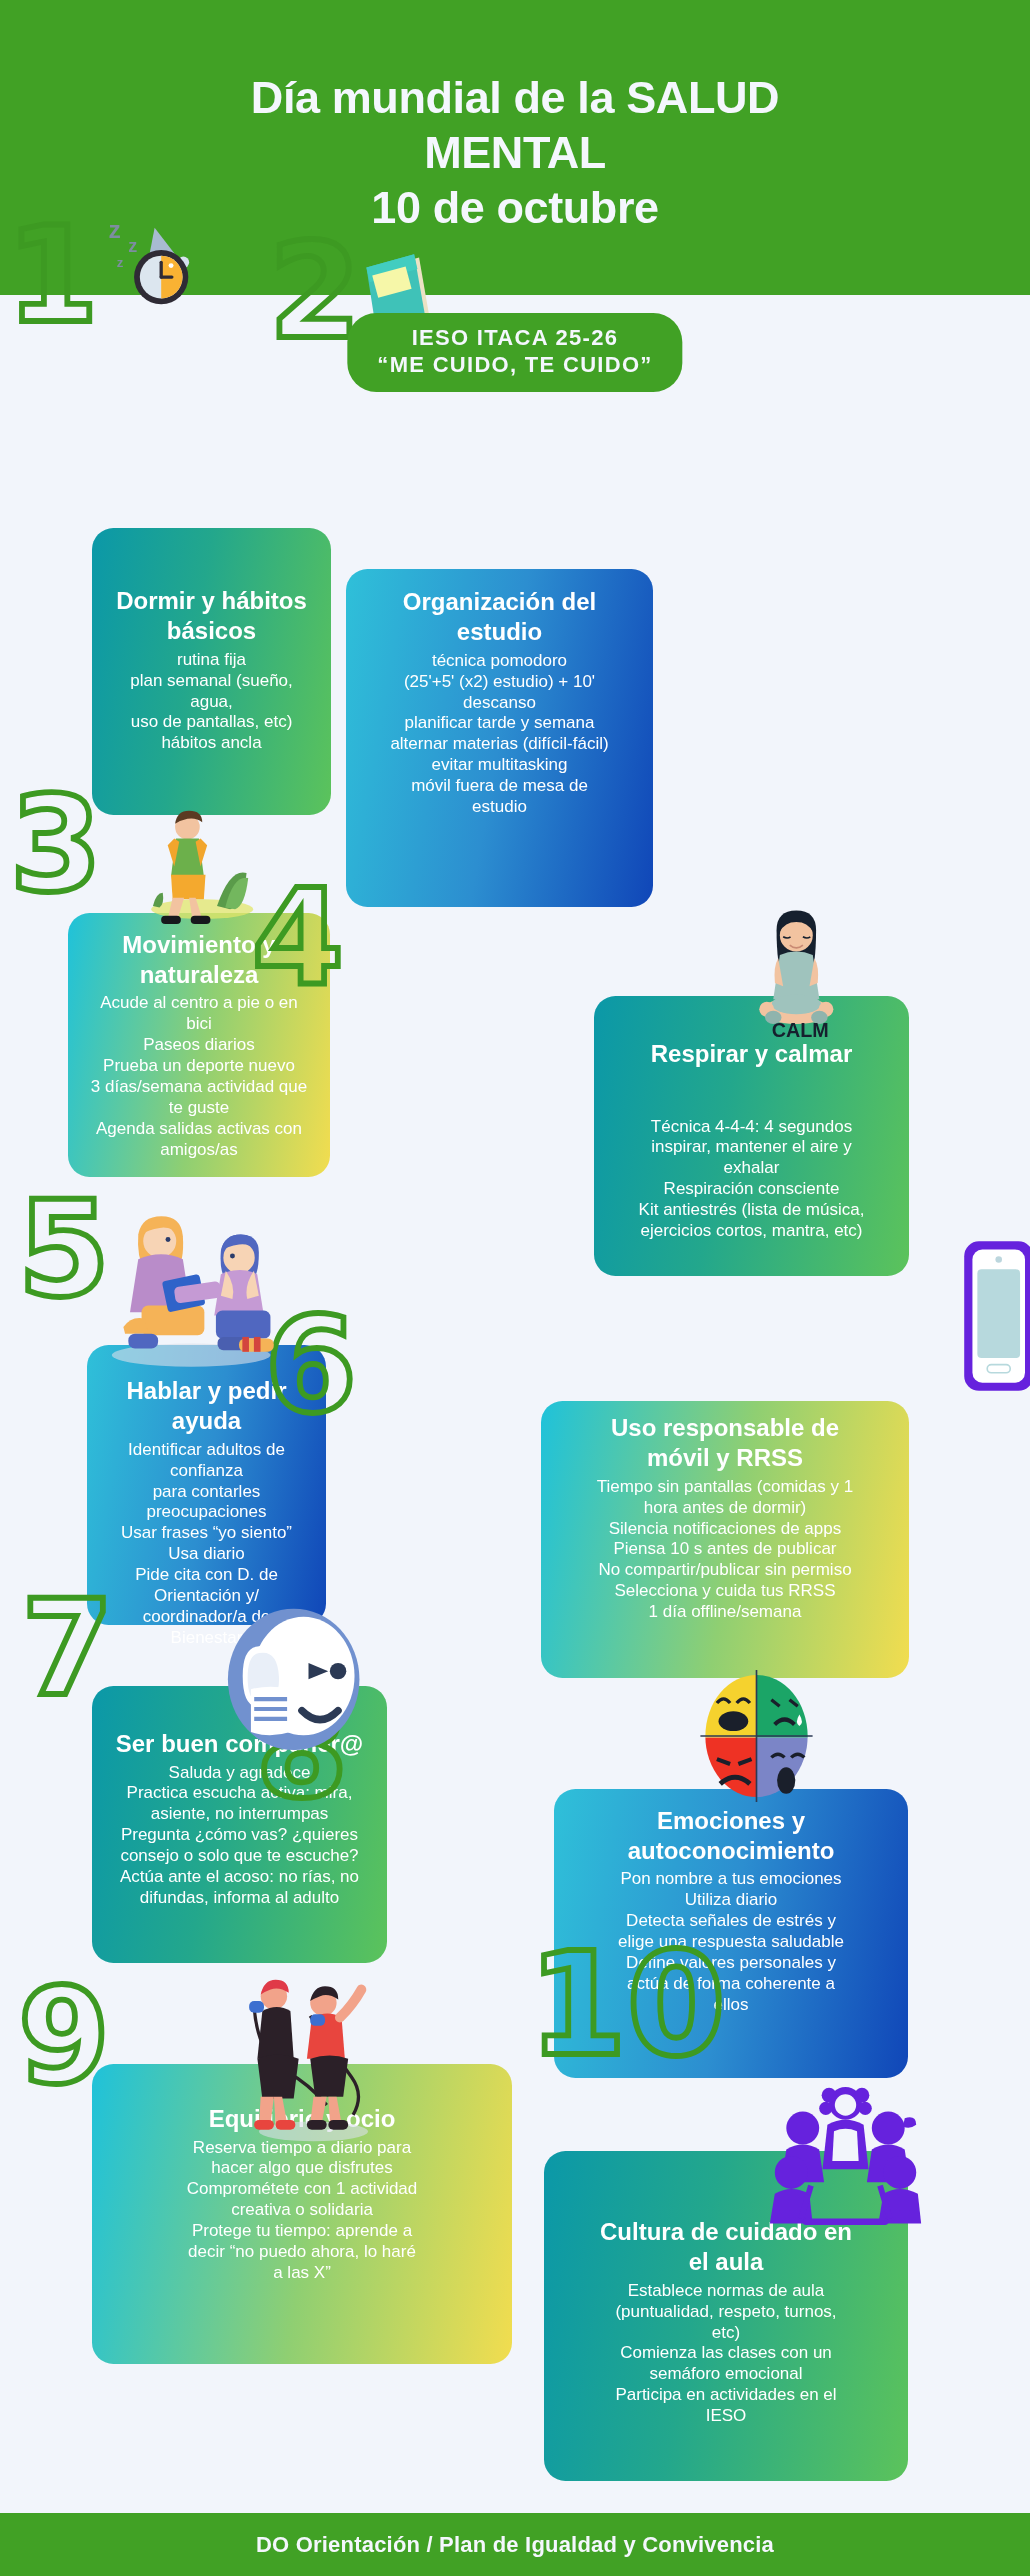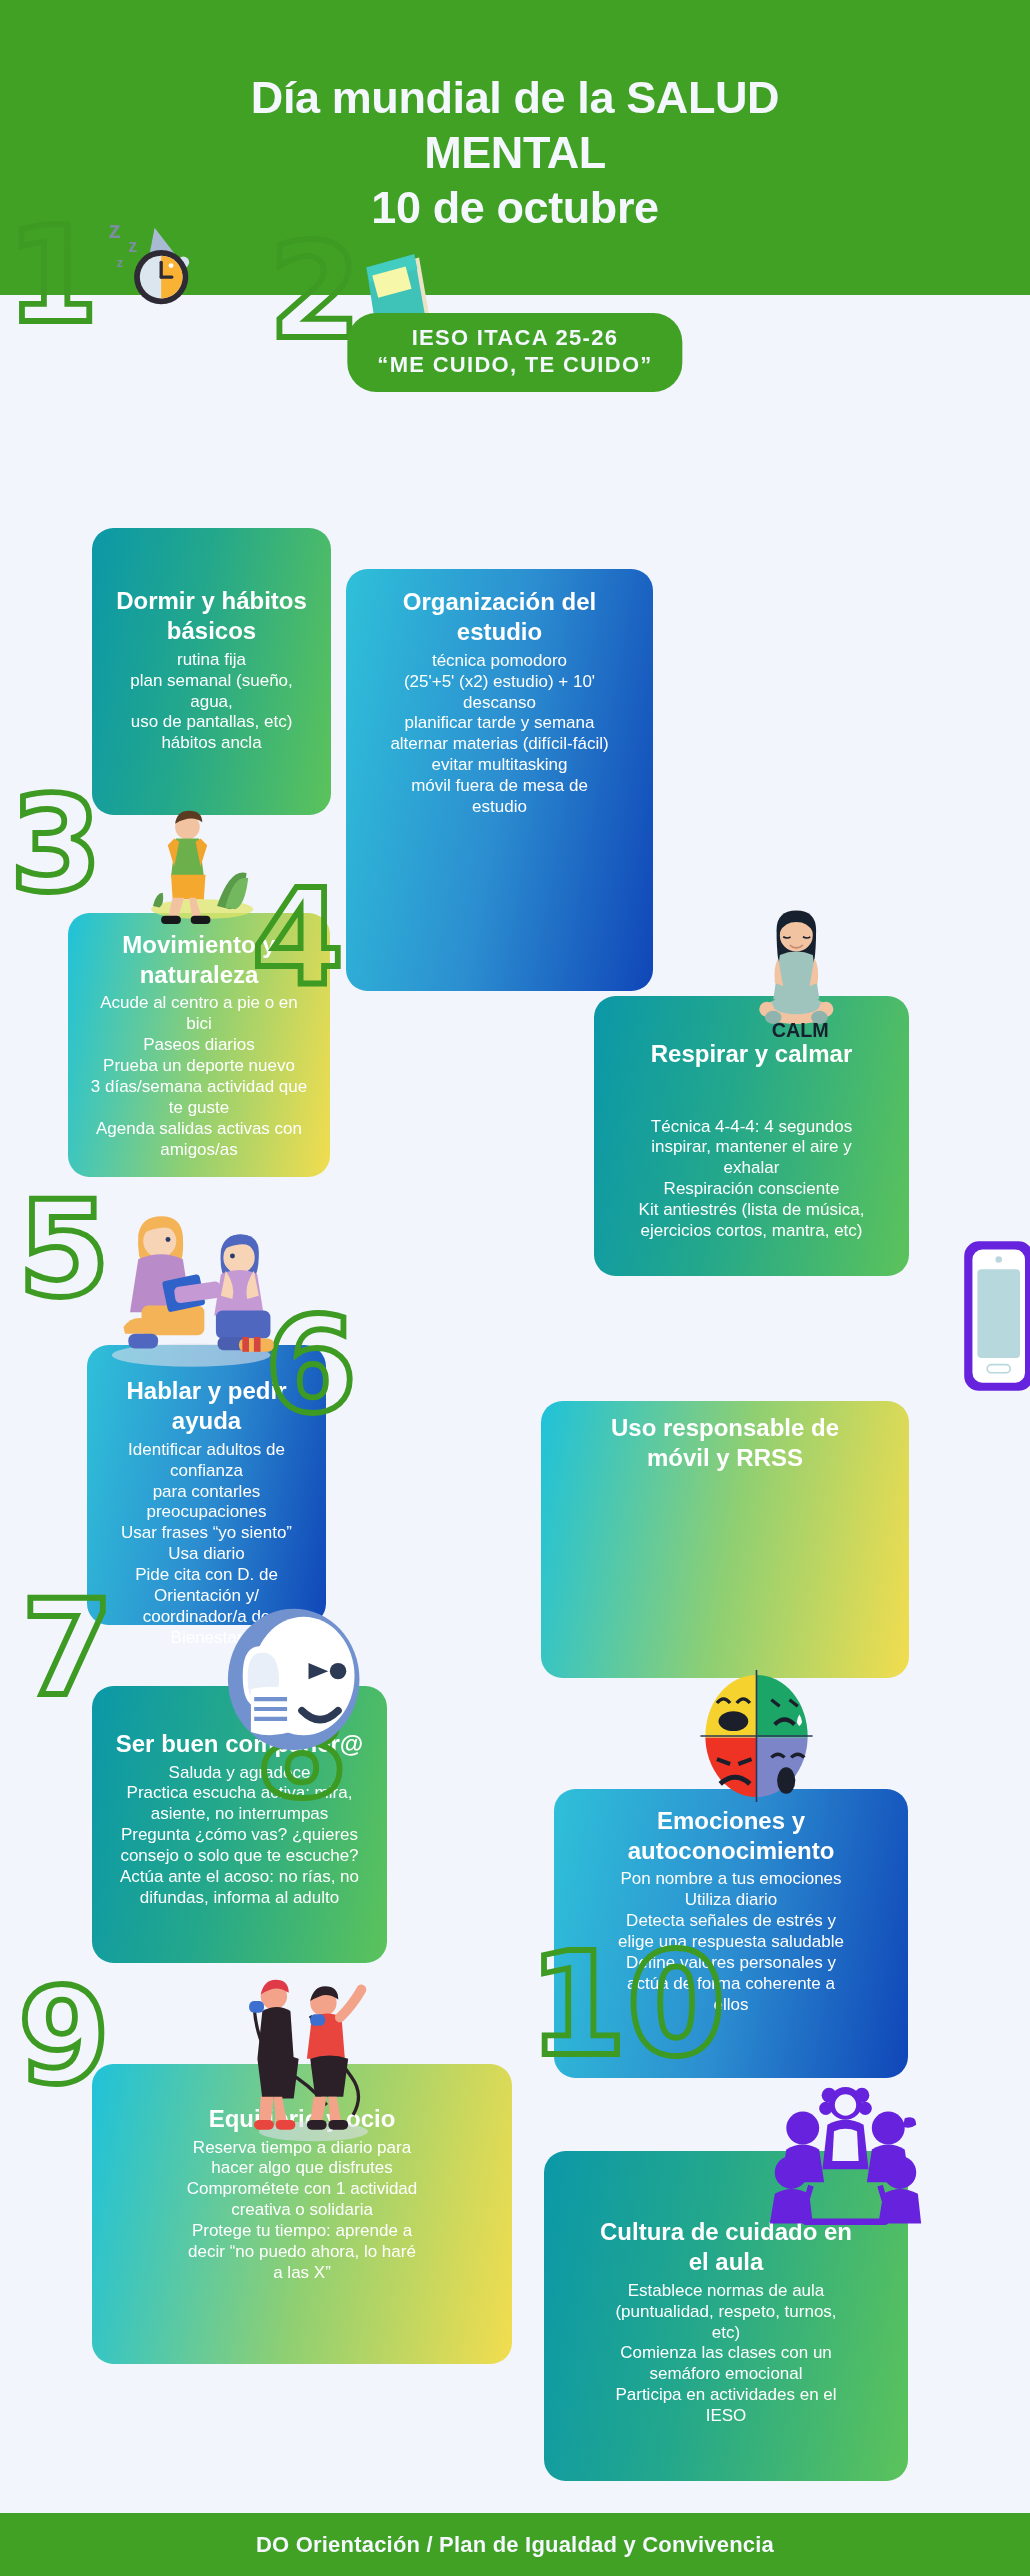--- a/index.html
+++ b/index.html
@@ -165,21 +165,21 @@
 
   <div class="unit">
     <div class="numeral" style="left:269px; top:237px; font-size:132px;">2</div>
     <svg class="art" style="left:353px; top:246px;" width="91" height="107" viewBox="0 0 110 130">
       <path d="M22 30 L80 14 L96 106 L36 122 Z" fill="#ece2c4"></path>
       <path d="M16 26 L74 10 L90 100 L30 116 Z" fill="#3fc2b8"></path>
       <path d="M16 26 L74 10 L78 28 L20 44 Z" fill="#42cdc0"></path>
       <rect x="26" y="30" width="42" height="28" fill="#f6f7a8" transform="rotate(-15 47 44)"></rect>
       <path d="M30 116 L90 100 L92 108 L32 124 Z" fill="#2aa398"></path>
     </svg>
-    <div class="card g-cyanblue" style="left:346px; top:569px; width:307px; height:422px; padding-top:18px;">
+    <div class="card g-cyanblue" style="left:346px; top:569px; width:307px; height:338px; padding-top:18px;">
       <div class="card-title">Organización del estudio</div>
       <div class="card-body">técnica pomodoro
 (25'+5' (x2) estudio) + 10'
 descanso
 planificar tarde y semana
 alternar materias (difícil-fácil)
 evitar multitasking
 móvil fuera de mesa de
 estudio</div>
     </div>
@@ -289,20 +289,27 @@
       <rect x="10" y="6" width="84" height="182" rx="18" fill="#6622dd"></rect>
       <rect x="20" y="16" width="64" height="162" rx="12" fill="#ffffff"></rect>
       <circle cx="52" cy="28" r="4" fill="#bcd6dd"></circle>
       <rect x="26" y="40" width="52" height="108" rx="5" fill="#b7d9dd"></rect>
       <rect x="38" y="156" width="28" height="10" rx="5" fill="none" stroke="#b7d9dd" stroke-width="2"></rect>
       <path d="M94 34 q18 -18 18 4 q0 18 -18 18 z" fill="#55c6c0"></path>
     </svg>
     <div class="card g-cyanyellow" style="left:541px; top:1401px; width:368px; height:277px; padding-top:12px;">
       <div class="card-title">Uso responsable de
 móvil y RRSS</div>
+      <div class="card-body">Tiempo sin pantallas (comidas y 1
+hora antes de dormir)
+Silencia notificaciones de apps
+Piensa 10 s antes de publicar
+No compartir/publicar sin permiso
+Selecciona y cuida tus RRSS
+1 día offline/semana</div>
     </div>
   </div>
 
   <div class="unit">
     <div class="numeral" style="left:21.4px; top:1594px; font-size:132px;">7</div>
     <svg class="art" style="left:226px; top:1607px;" width="137" height="148" viewBox="0 0 166 180">
       <ellipse cx="82" cy="88" rx="80" ry="86" fill="#7191cf"></ellipse>
       <ellipse cx="94" cy="84" rx="62" ry="72" fill="#ffffff"></ellipse>
       <path d="M100 68 l24 10 l-24 10 z" fill="#2c3a55"></path>
       <circle cx="136" cy="78" r="10" fill="#2c3a55"></circle>

